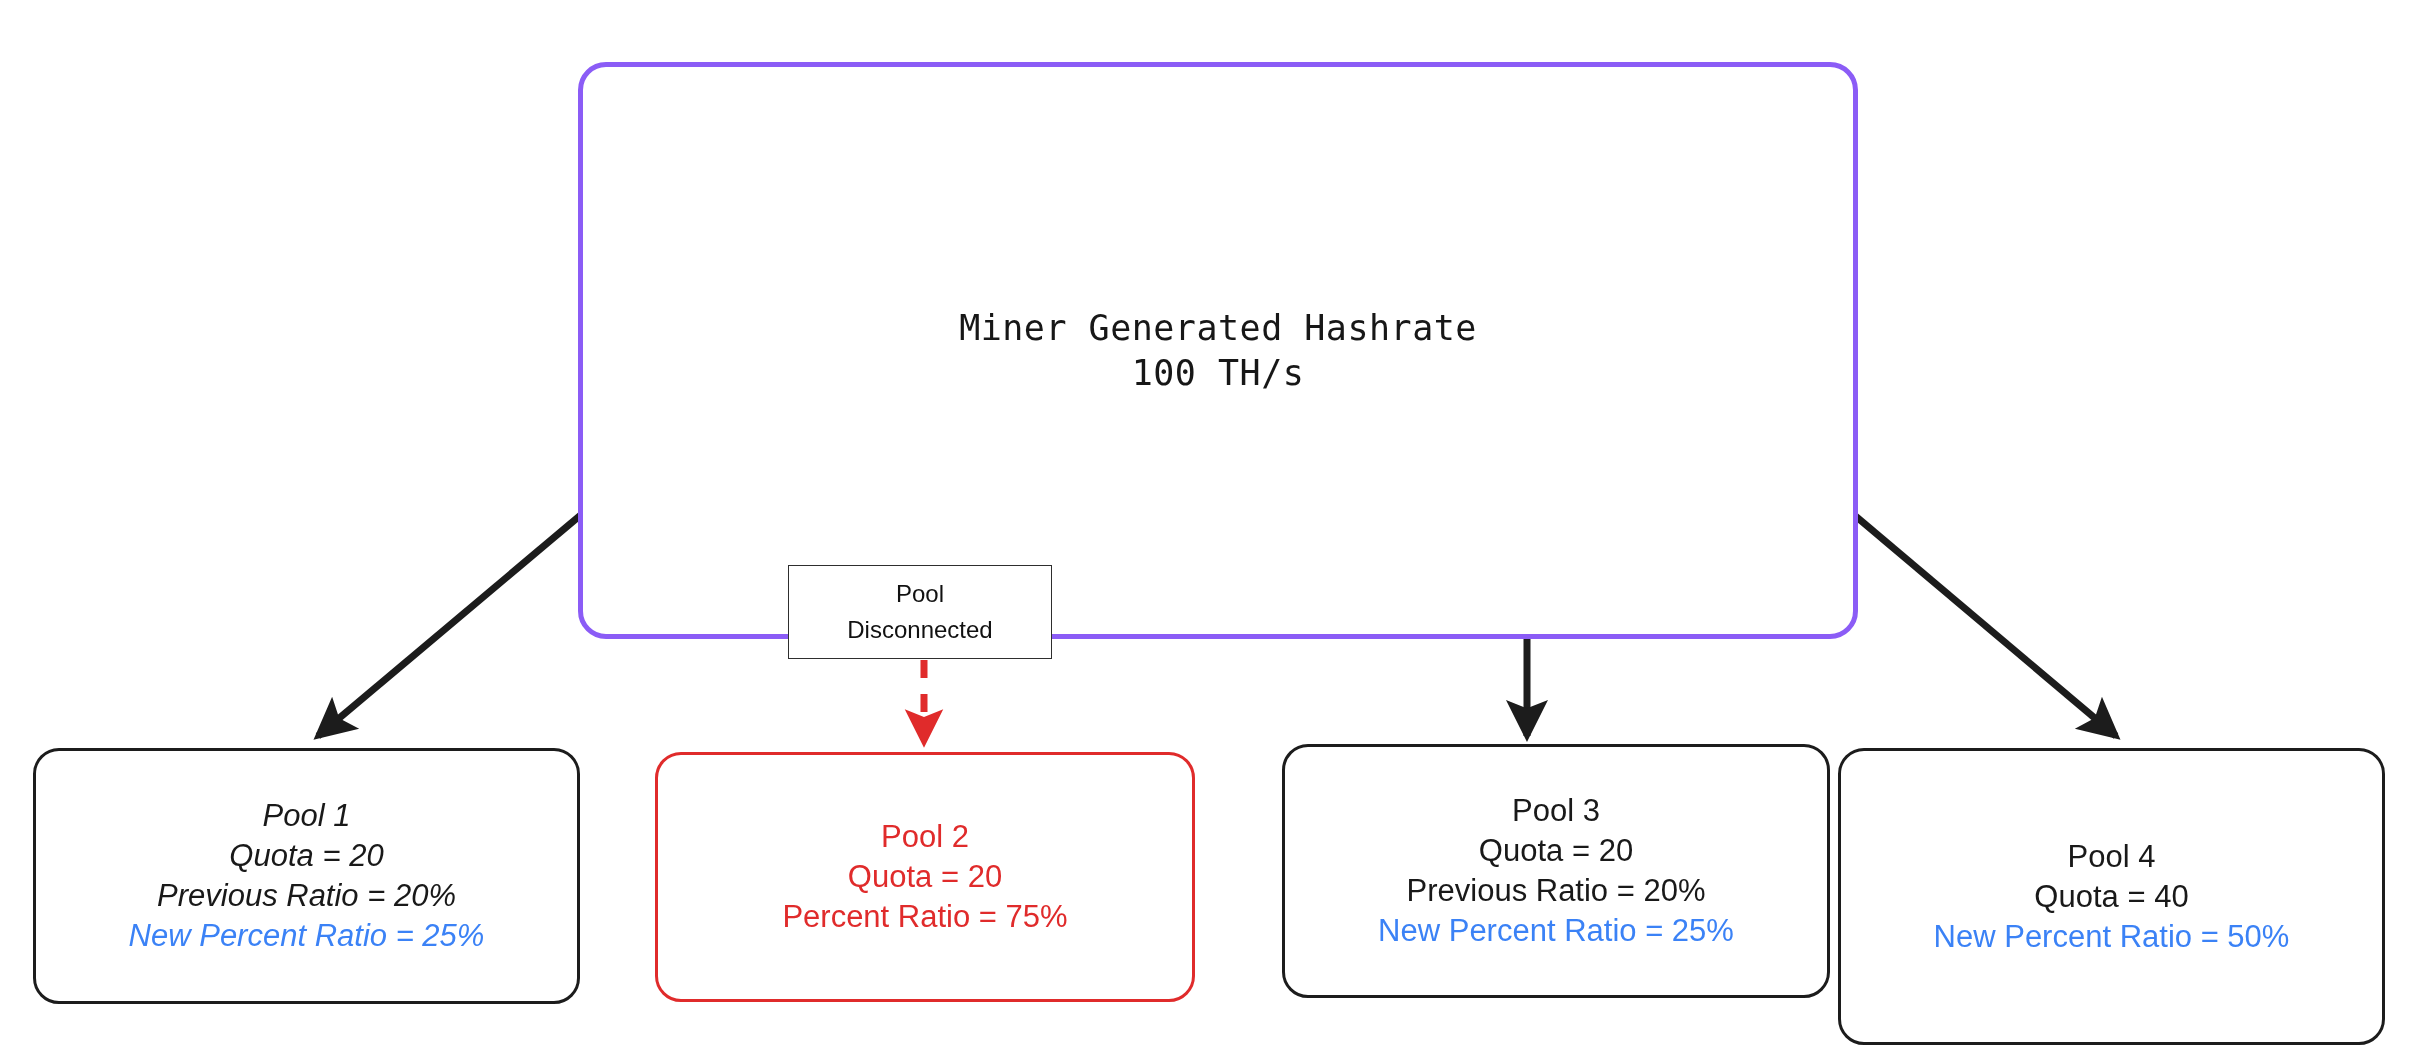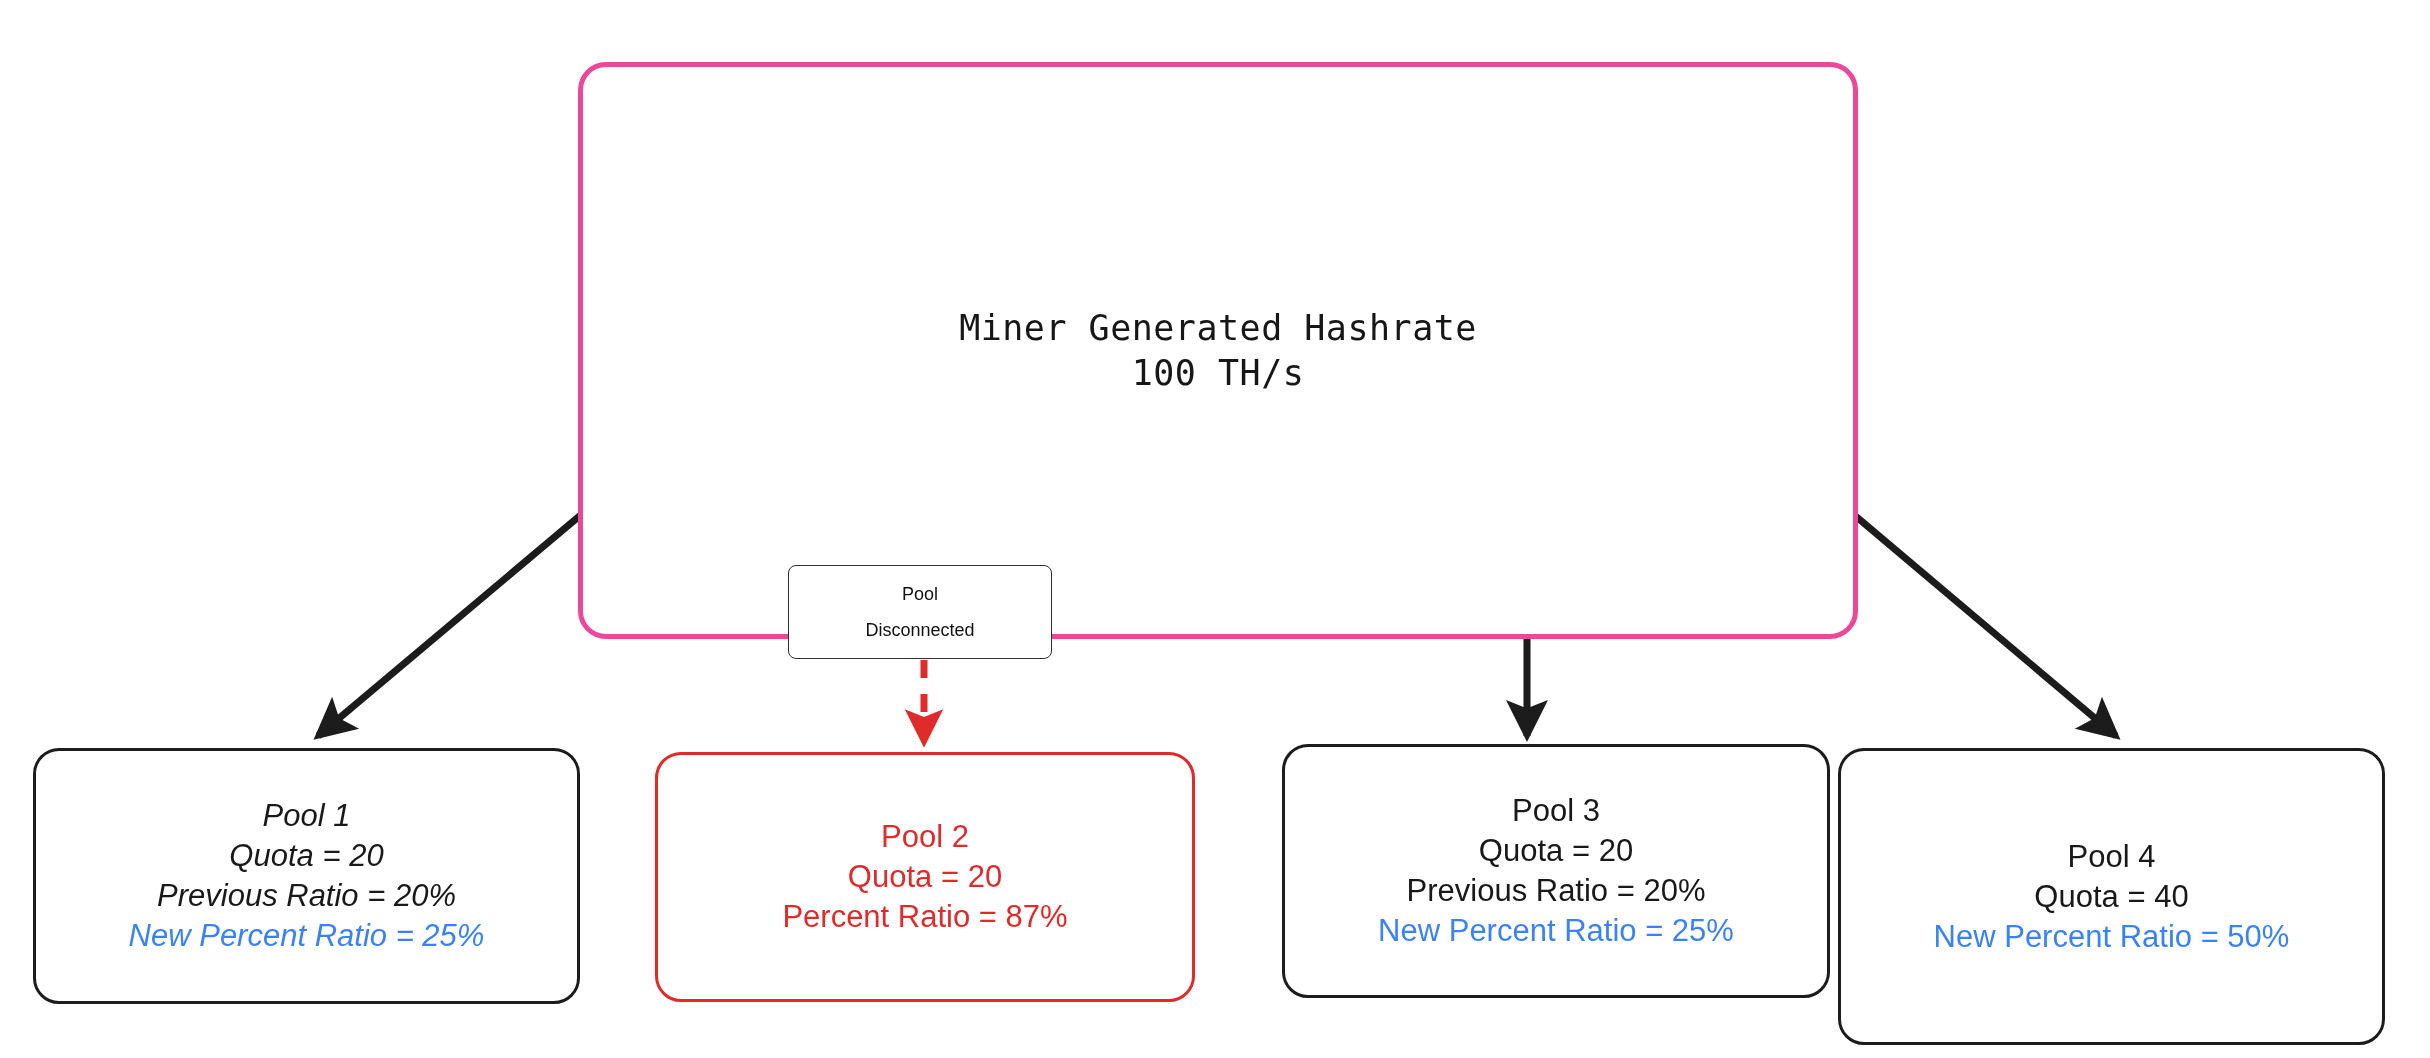--- a/index.html
+++ b/index.html
@@ -36,21 +36,21 @@
     justify-content: center;
     text-align: center;
   }
 
   
   .node-root {
     left: 578px;
     top: 62px;
     width: 1280px;
     height: 577px;
-    border: 5px solid #ec4899;
+    border: 5px solid #8b5cf6;
     border-radius: 28px;
     font-family: "DejaVu Sans Mono", "Liberation Mono", monospace;
     font-size: 35px;
     line-height: 45px;
     color: #171717;
     letter-spacing: 0.5px;
   }
   .node-root .line { white-space: pre; }
 
   
@@ -78,23 +78,23 @@
   #pool-4 { left: 1838px; top: 748px; width: 547px; height: 297px; }
 
   
   .edge-label {
     position: absolute;
     left: 788px;
     top: 565px;
     width: 264px;
     height: 94px;
     border: 1.6px solid #2e2e2e;
-    border-radius: 8px;
+    border-radius: 0;
     background: #ffffff;
-    font-size: 18px;
+    font-size: 24px;
     line-height: 36px;
     color: #111111;
     z-index: 3;
   }
   .edge-label .line { white-space: pre; }
 </style>
 </head>
 <body>
 
 <div id="stage">
@@ -133,21 +133,21 @@
   <div class="node node-pool" id="pool-1">
     <div class="line">Pool 1</div>
     <div class="line">Quota = 20</div>
     <div class="line">Previous Ratio = 20%</div>
     <div class="line accent-new">New Percent Ratio = 25%</div>
   </div>
 
   <div class="node node-pool is-offline" id="pool-2">
     <div class="line">Pool 2</div>
     <div class="line">Quota = 20</div>
-    <div class="line">Percent Ratio = 87%</div>
+    <div class="line">Percent Ratio = 75%</div>
   </div>
 
   <div class="node node-pool" id="pool-3">
     <div class="line">Pool 3</div>
     <div class="line">Quota = 20</div>
     <div class="line">Previous Ratio = 20%</div>
     <div class="line accent-new">New Percent Ratio = 25%</div>
   </div>
 
   <div class="node node-pool" id="pool-4">

